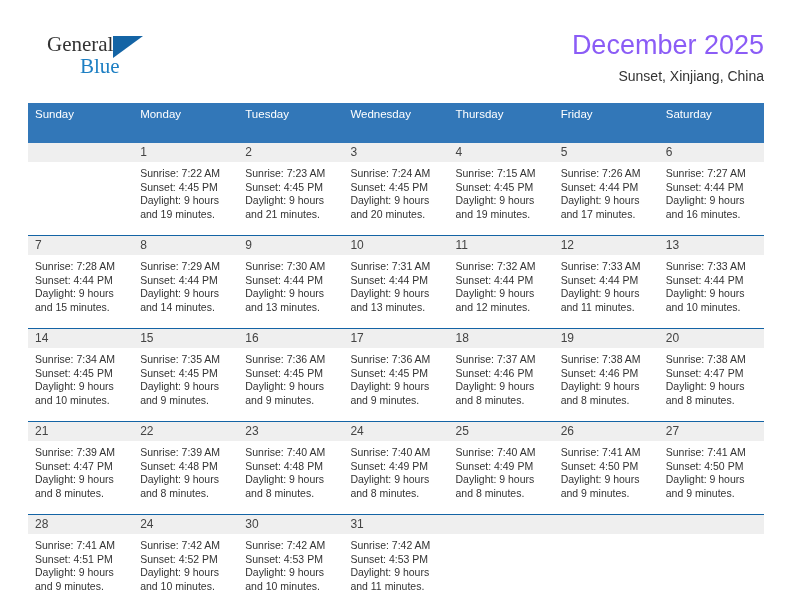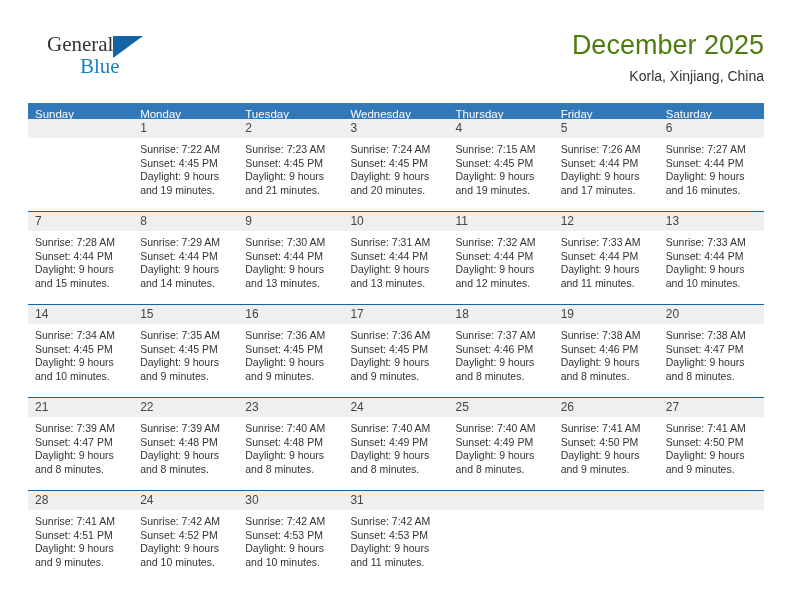--- a/index.html
+++ b/index.html
@@ -65,21 +65,21 @@
   }
 
   .title-block {
     position: absolute;
     right: 0;
     top: 0;
     text-align: right;
   }
   .cal-title {
     font-size: 27px;
-    color: #4d7c0f;
+    color: #8b5cf6;
     line-height: 34px;
     white-space: nowrap;
   }
   .cal-subtitle {
     font-size: 14px;
     color: #333333;
     line-height: 20px;
     margin-top: 4px;
     white-space: nowrap;
   }
@@ -87,21 +87,21 @@
   
   .calendar {
     position: absolute;
     left: 28px;
     top: 103px;
     width: 736px;
   }
   .weekday-row {
     display: flex;
     background: #3277b8;
-    height: 16px;
+    height: 40px;
   }
   .weekday-cell {
     width: 105.14px;
     flex: 0 0 105.14px;
     color: #ffffff;
     font-size: 11.5px;
     line-height: 22px;
     padding-left: 7px;
     box-sizing: border-box;
     overflow: hidden;
@@ -150,21 +150,21 @@
   <div class="top-bar">
 
     <div class="brand">
       <span class="brand-general">General</span>
       <span class="brand-triangle"></span>
       <span class="brand-blue">Blue</span>
     </div>
 
     <div class="title-block">
       <div class="cal-title">December 2025</div>
-      <div class="cal-subtitle">Korla, Xinjiang, China</div>
+      <div class="cal-subtitle">Sunset, Xinjiang, China</div>
     </div>
 
   </div>
 
   <div class="calendar">
     <div class="weekday-row" id="weekday-row">
         <div class="weekday-cell">Sunday</div>
         <div class="weekday-cell">Monday</div>
         <div class="weekday-cell">Tuesday</div>
         <div class="weekday-cell">Wednesday</div>

